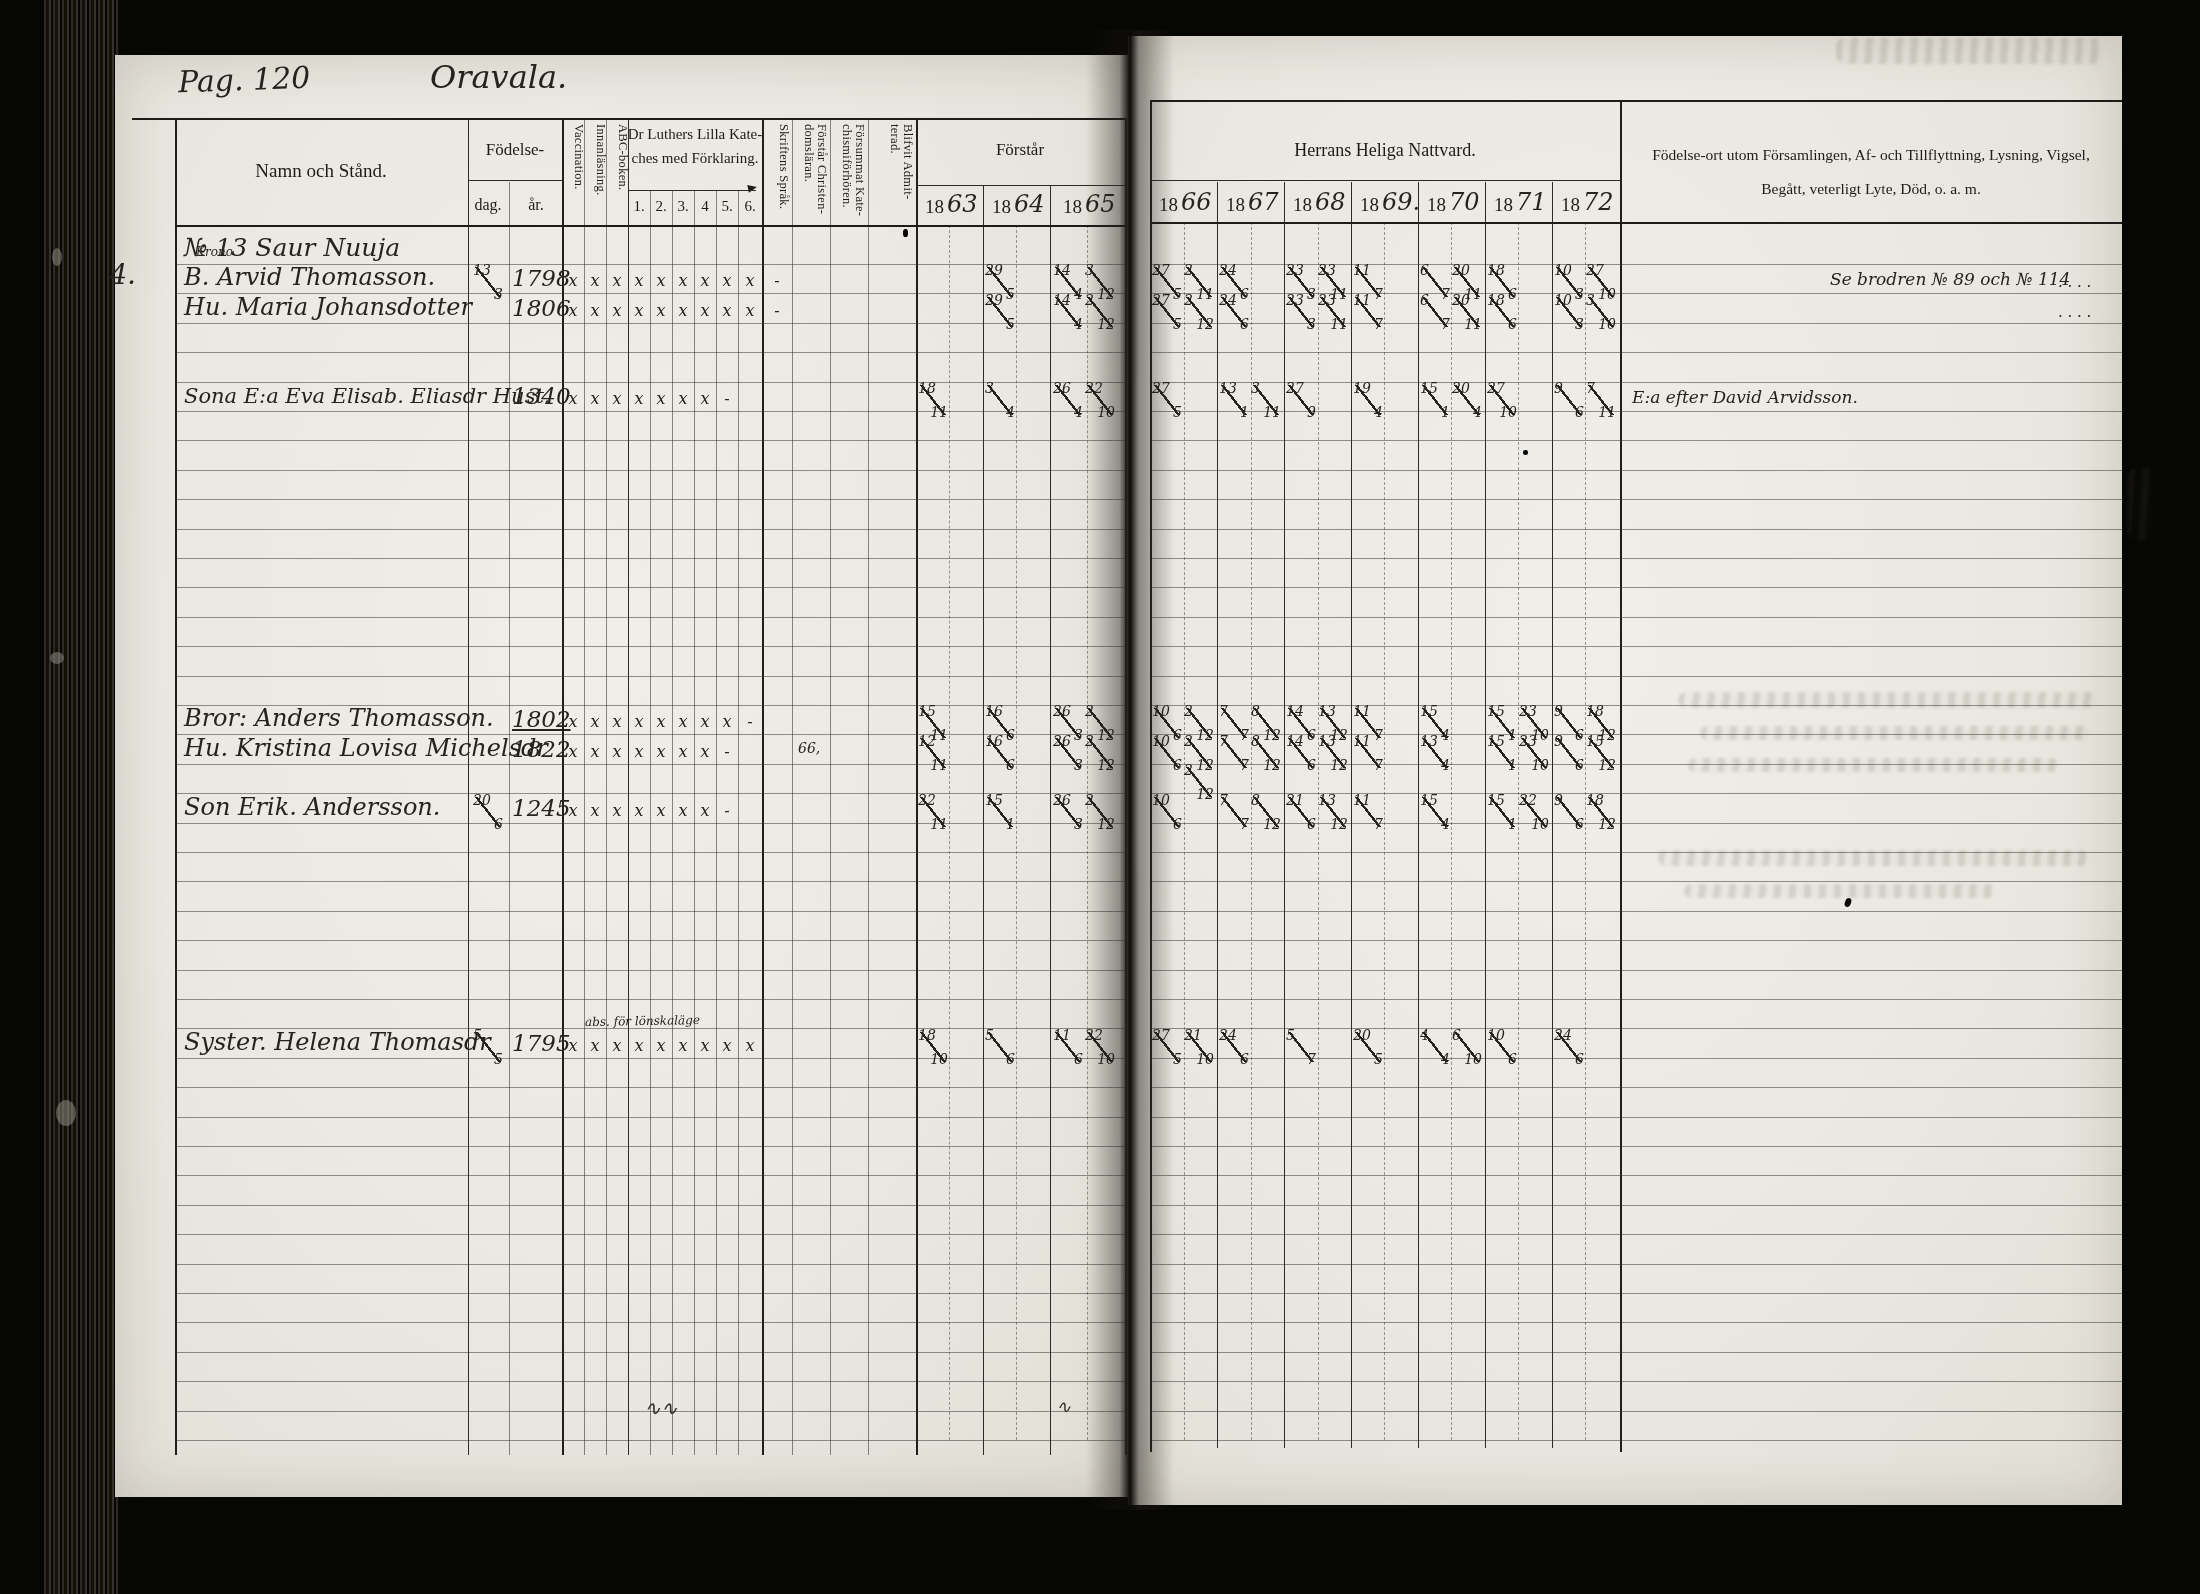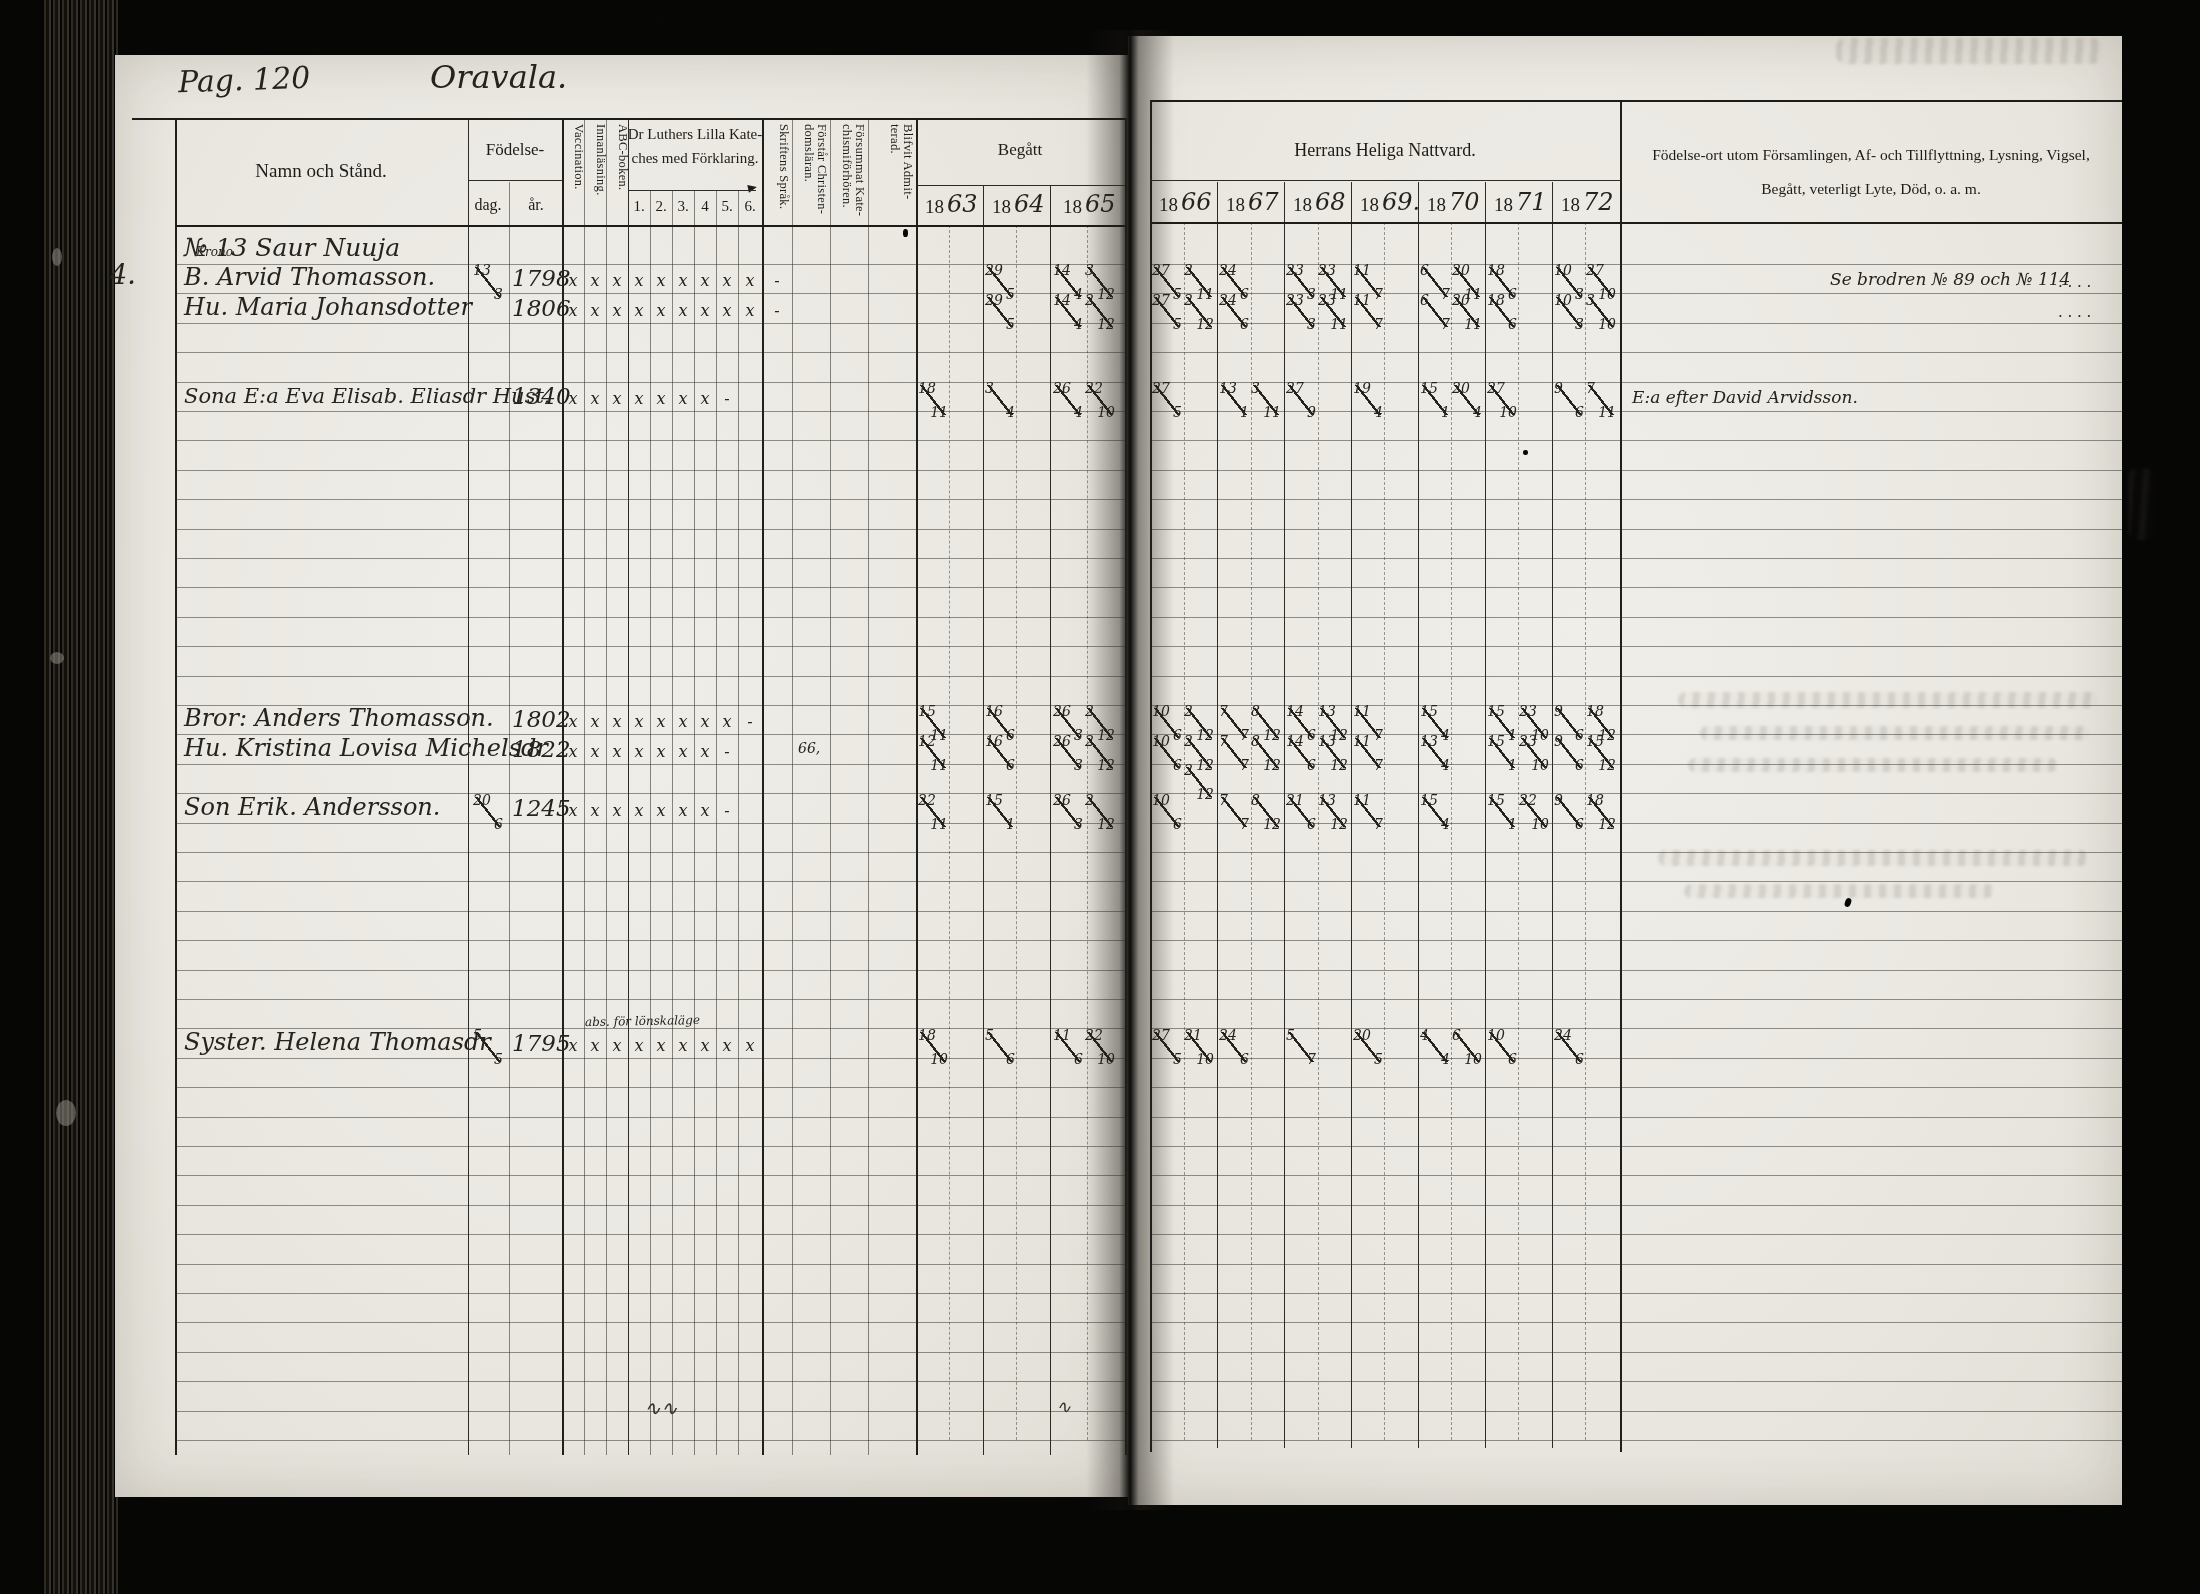--- a/index.html
+++ b/index.html
@@ -53,21 +53,21 @@
 
   <span class="hw" style="left:178px;top:62px;font-size:30px;transform:rotate(-2deg);">Pag. 120</span>
   <span class="hw" style="left:430px;top:58px;font-size:32px;">Oravala.</span>
 
   <span class="print cen" style="left:321px;top:160px;font-size:19px;">Namn och Stånd.</span>
   <span class="print cen" style="left:515px;top:140px;font-size:17px;">Födelse-</span>
   <span class="print cen" style="left:488px;top:196px;font-size:16px;">dag.</span>
   <span class="print cen" style="left:536px;top:196px;font-size:16px;">år.</span>
   <span class="print cen" style="left:695px;top:126px;font-size:15px;">Dr Luthers Lilla Kate-</span>
   <span class="print cen" style="left:695px;top:150px;font-size:15px;">ches med Förklaring.</span>
-  <span class="print cen" style="left:1020px;top:140px;font-size:17px;">Begått</span>
+  <span class="print cen" style="left:1020px;top:140px;font-size:17px;">Förstår</span>
   <span class="print cen" style="left:1385px;top:140px;font-size:18px;">Herrans Heliga Nattvard.</span>
   <span class="print cen" style="left:1871px;top:146px;font-size:15.5px;">Födelse-ort utom Församlingen, Af- och Tillflyttning, Lysning, Vigsel,</span>
   <span class="print cen" style="left:1871px;top:180px;font-size:15.5px;">Begått, veterligt Lyte, Död, o. a. m.</span>
 
   <span class="arrowhead" style="left:748px;top:184px;"></span>
 
   <div id="dyn">
       <span class="vl th" style="left: 175px; top: 118px; height: 1337px;"></span>
       <span class="vl " style="left: 468px; top: 118px; height: 1337px;"></span>
       <span class="vl lt" style="left: 509px; top: 182px; height: 1273px;"></span>
@@ -436,21 +436,21 @@
       <span class="frac" style="left: 1556px; top: 385px;">
         <span class="n">9</span>
         <span class="d">6</span>
       </span>
       <span class="frac" style="left: 1588px; top: 385px;">
         <span class="n">7</span>
         <span class="d">11</span>
       </span>
       <span class="hw" style="left: 1632px; top: 387px; font-size: 17px;">E:a efter David Arvidsson.</span>
       <span class="hw" style="left: 184px; top: 704.4px; font-size: 24px;">Bror: Anders Thomasson.</span>
-      <span class="hw" style="left: 512px; top: 706.4px; font-size: 23px;">1802</span>
+      <span class="hw" style="left: 512px; top: 706.4px; font-size: 23px; text-decoration: underline;">1802</span>
       <span class="xmark" style="left: 573px; top: 712.4px;">x</span>
       <span class="xmark" style="left: 595px; top: 712.4px;">x</span>
       <span class="xmark" style="left: 617px; top: 712.4px;">x</span>
       <span class="xmark" style="left: 639px; top: 712.4px;">x</span>
       <span class="xmark" style="left: 661px; top: 712.4px;">x</span>
       <span class="xmark" style="left: 683px; top: 712.4px;">x</span>
       <span class="xmark" style="left: 705px; top: 712.4px;">x</span>
       <span class="xmark" style="left: 727px; top: 712.4px;">x</span>
       <span class="xmark" style="left: 750px; top: 712.4px;">-</span>
       <span class="frac" style="left: 920px; top: 708.4px;">

